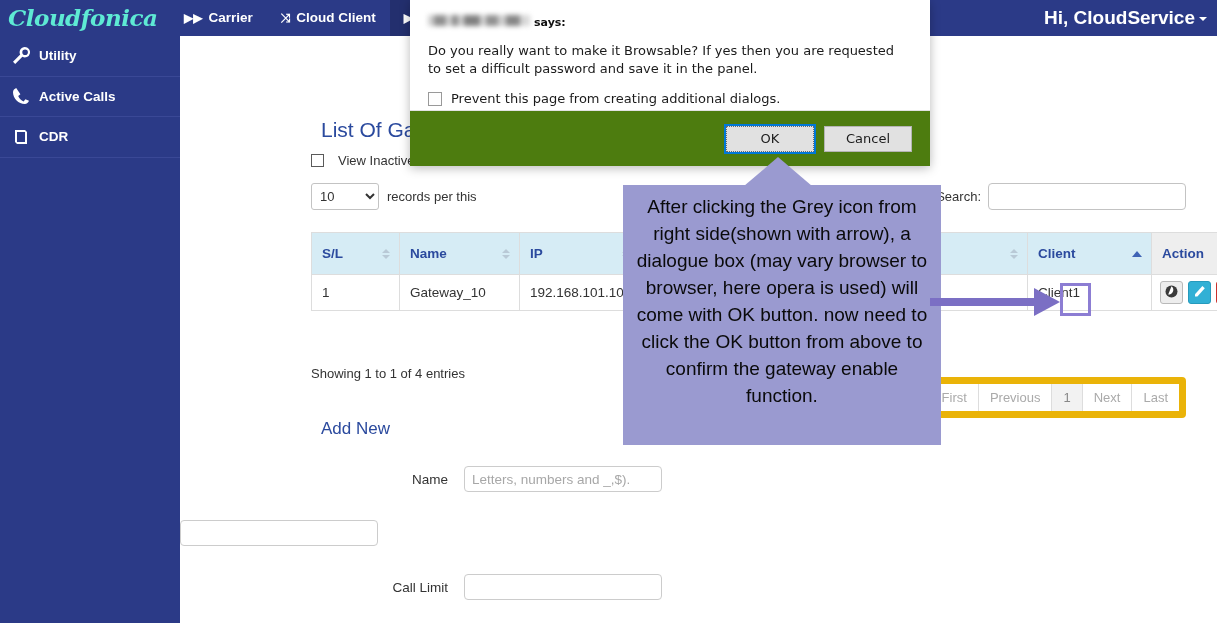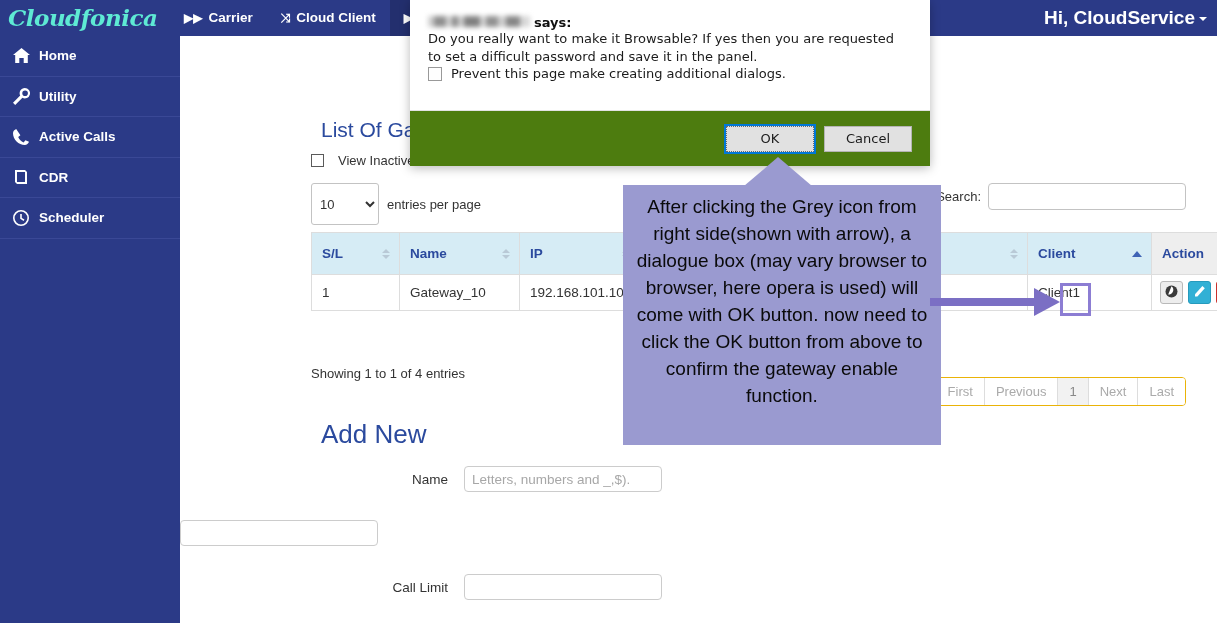--- a/index.html
+++ b/index.html
@@ -99,21 +99,21 @@
     width: 13px; height: 13px;
     border: 1px solid #5a5a5a; background: #fff;
     display: inline-block; cursor: pointer;
   }
   .records-row {
     position: absolute; left: 131px; top: 147px;
     display: flex; align-items: center; gap: 8px;
     font-size: 13px; color: #333;
   }
   .sel {
-    width: 68px; height: 42px;
+    width: 68px; height: 27px;
     border: 1px solid #c3c3c3; border-radius: 3px;
     background: #fff; font-size: 13px; color: #333;
     padding: 0 4px;
     font-family: "Liberation Sans", sans-serif;
   }
   .search-row {
     position: absolute; right: 31px; top: 147px;
     display: flex; align-items: center; gap: 7px;
     font-size: 13px; color: #333;
   }
@@ -182,35 +182,35 @@
   .abtn.grey { background: #ededed; border-color: #b9b9b9; }
   .abtn.teal { background: #31b0d5; border-color: #269abc; }
   .abtn.red  { background: #d9534f; border-color: #c9302c; }
 
   .showing {
     position: absolute; left: 131px; top: 330px;
     font-size: 13px; color: #333333; white-space: nowrap;
   }
   .pager {
     position: absolute; right: 31px; top: 341px;
-    display: flex; border: 1px solid #eab308; border-radius: 4px;
+    display: flex; border: 7px solid #eab308; border-radius: 4px;
     overflow: hidden; background: #fff;
   }
   .pg {
     padding: 6px 11px; font-size: 13px; color: #aaaaaa;
     border-right: 1px solid #dddddd; cursor: pointer;
     background: #ffffff; white-space: nowrap;
   }
   .pg:last-child { border-right: none; }
   .pg.cur { background: #f2f2f2; color: #888888; }
 
   
   .addnew {
     position: absolute; left: 141px; top: 383px;
-    font-size: 26px; color: #2b4a9e; white-space: nowrap;
+    font-size: 17px; color: #2b4a9e; white-space: nowrap;
   }
   .frow {
     position: absolute; left: 0; width: 500px;
     display: flex; align-items: center;
   }
   .flabel {
     width: 284px; text-align: right; padding-right: 16px;
     font-size: 13.5px; color: #333333; white-space: nowrap;
   }
   .finput {
@@ -226,39 +226,39 @@
   .dlg {
     position: absolute; left: 410px; top: 0;
     width: 520px; height: 166px;
     background: #ffffff;
     box-shadow: 0 2px 10px rgba(0,0,0,0.28);
     z-index: 40;
     font-family: "DejaVu Sans", sans-serif;
   }
   .dlg-body { padding: 15px 18px 0 18px; }
   .dlg-origin {
-    font-size: 13px; color: #111111; font-weight: bold;
-    white-space: nowrap;
+    font-size: 11px; color: #111111; font-weight: bold;
+    margin-bottom: 13px; white-space: nowrap;
     display: flex; align-items: baseline;
   }
   .blur-host {
     display: inline-block;
     width: 102px; height: 11px;
     background: linear-gradient(90deg,
       #cfcfcf 0 6px, #8e8e8e 6px 18px, #d2d2d2 18px 24px,
       #8a8a8a 24px 30px, #cfcfcf 30px 36px, #7f7f7f 36px 52px,
       #d6d6d6 52px 58px, #909090 58px 70px, #d0d0d0 70px 78px,
       #858585 78px 92px, #d8d8d8 92px 102px);
     filter: blur(2.4px);
     margin-right: 4px;
     vertical-align: middle;
   }
   .dlg-msg {
     font-size: 13px; color: #1b1b1b; line-height: 18px;
-    width: 470px;
+    margin-bottom: 13px; width: 470px;
   }
   .dlg-check {
     display: flex; align-items: center; gap: 9px;
     font-size: 13px; color: #1b1b1b;
   }
   .dlg-check .cb2 {
     width: 14px; height: 14px; border: 1px solid #999999;
     background: #fefefe; cursor: pointer;
   }
   .dlg-foot {
@@ -352,28 +352,20 @@
     </div>
 
     <div class="user-menu">
       <span>Hi, CloudService</span><span class="caret-down"></span>
     </div>
   </div>
 
   <div class="sidebar">
     <div class="side-item">
       <span class="sic-wrap">
-        <svg width="17" height="15" viewBox="0 0 17 15">
-            <path d="M8.5 0L0 7h2.2v8h4.1v-5h4.4v5h4.1V7H17z" fill="#ffffff"></path>
-          </svg>
-      </span>
-      <span>Home</span>
-    </div>
-    <div class="side-item">
-      <span class="sic-wrap">
         <svg width="17" height="17" viewBox="0 0 17 17">
             <path d="M11.8 0a5.2 5.2 0 00-4.6 7.6L0 14.8 2.2 17l7.2-7.2A5.2 5.2 0 1011.8 0zm.3 8a2.8 2.8 0 110-5.6 2.8 2.8 0 010 5.6z" fill="#ffffff"></path>
           </svg>
       </span>
       <span>Utility</span>
     </div>
     <div class="side-item">
       <span class="sic-wrap">
         <svg width="16" height="16" viewBox="0 0 16 16">
             <path d="M3.2 0C1.6.6 0 2.2 0 4.2 0 10.4 5.6 16 11.8 16c2 0 3.6-1.6 4.2-3.2l-3.6-1.6-1.8 2.2c-2.4-1-4.4-3-5.4-5.4l2.2-1.8z" fill="#ffffff"></path>
@@ -383,45 +375,36 @@
     </div>
     <div class="side-item">
       <span class="sic-wrap">
         <svg width="16" height="16" viewBox="0 0 16 16">
             <path d="M2 1h10l2 2v12H4L2 13z" fill="#ffffff"></path>
             <path d="M4 3h8v10H4z" fill="#2b3a87"></path>
           </svg>
       </span>
       <span>CDR</span>
     </div>
-    <div class="side-item">
-      <span class="sic-wrap">
-        <svg width="16" height="16" viewBox="0 0 16 16">
-            <circle cx="8" cy="8" r="7.2" fill="none" stroke="#ffffff" stroke-width="1.6"></circle>
-            <path d="M8 4v4.4l3 1.8" stroke="#ffffff" stroke-width="1.6" fill="none"></path>
-          </svg>
-      </span>
-      <span>Scheduler</span>
-    </div>
   </div>
 
   <div class="content">
 
     <div class="page-title">List Of Gateway</div>
 
     <div class="view-inactive">
       <span class="cb"></span>
       <span>View Inactive</span>
     </div>
 
     <div class="records-row">
       <select class="sel">
         <option>10</option>
       </select>
-      <span>entries per page</span>
+      <span>records per this</span>
     </div>
 
     <div class="search-row">
       <span>Search:</span>
       <input class="search-input" placeholder="" style="">
     </div>
 
     <table class="tbl">
       <thead>
         <tr>
@@ -523,21 +506,21 @@
 
   <div class="dlg">
     <div class="dlg-body">
       <div class="dlg-origin">
         <span class="blur-host"></span>
         <span>says:</span>
       </div>
       <div class="dlg-msg">Do you really want to make it Browsable? If yes then you are requested to set a difficult password and save it in the panel.</div>
       <div class="dlg-check">
         <span class="cb2"></span>
-        <span>Prevent this page make creating additional dialogs.</span>
+        <span>Prevent this page from creating additional dialogs.</span>
       </div>
     </div>
     <div class="dlg-foot">
       <div class="dbtn focus">OK</div>
       <div class="dbtn">Cancel</div>
     </div>
   </div>
 
   <div class="callout-tip"></div>
   <div class="callout">

